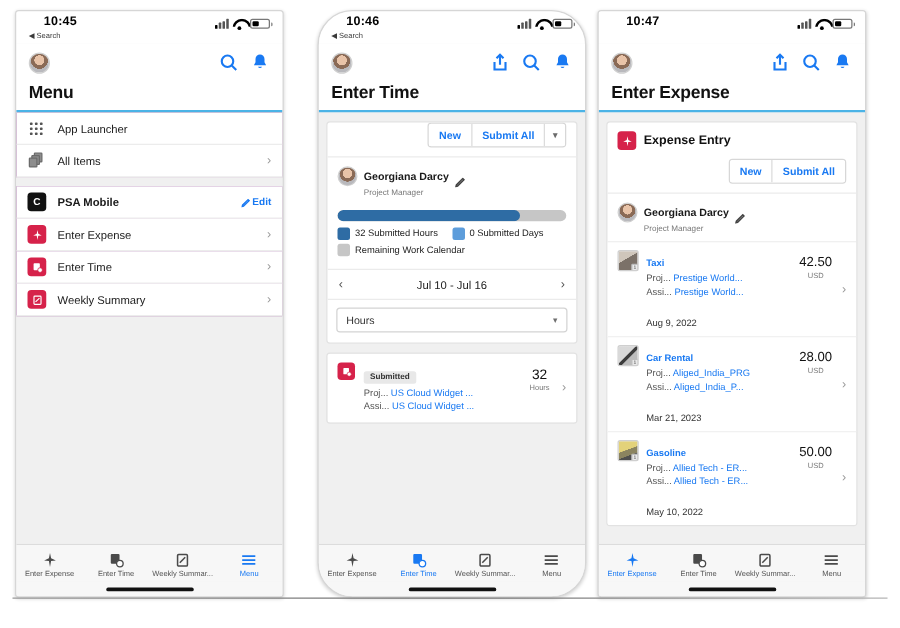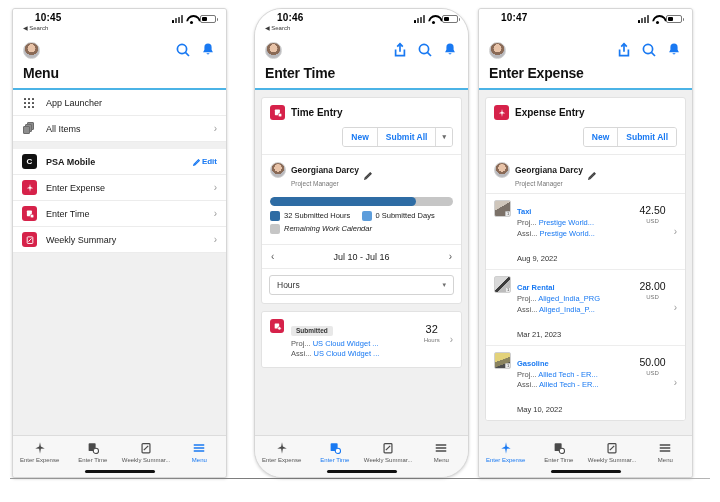--- a/index.html
+++ b/index.html
@@ -149,21 +149,21 @@
   .userrow .pen2 { width:8px;height:8px; }
   .userrow .pen2 svg{width:8px;height:8px;stroke:#444;fill:none;stroke-width:1.5;}
   .userrole { font-size:6.5px; color:#777; margin:2px 0 0 21px; }
 
   
   .progwrap { padding:4px 8px 0 8px; }
   .progbar { height:9px; border-radius:5px; background:#c6c6c6; overflow:hidden; }
   .progfill { height:100%; background:#2e6ca4; border-radius:5px; }
   .legend { display:flex; flex-wrap:wrap; padding:5px 8px 7px 8px; }
   .leg { display:flex; align-items:flex-start; gap:4px; width:50%; margin-bottom:3px; }
-  .leg.full { width:100%;font-style:italic; }
+  .leg.full { width:100%; }
   .leg .sw { width:10px;height:10px;border-radius:2px;flex:0 0 auto;margin-top:0px; }
   .leg .tx { font-size:7.5px; color:#222; line-height:1.25; }
 
   
   .datenav { display:flex; align-items:center; justify-content:space-between; padding:6px 9px; }
   .datenav .arw { font-size:10px; color:#555; cursor:pointer; }
   .datenav .rng { font-size:9px; color:#222; }
 
   
   .selwrap { padding:6px 7px 8px 7px; }
@@ -434,29 +434,20 @@
               <path d="M6.4 11.3a1.7 1.7 0 0 0 3.2 0z"></path>
             </svg>
         </span>
       </div>
       <div class="page-title">Enter Time</div>
     </div>
     <div class="accent-rule"></div>
 
     <div class="body">
       <div class="card">
-        <div class="card-head">
-          <span class="appico red">
-            <svg viewBox="0 0 16 16" fill="#fff">
-                <rect x="3" y="2.5" width="8" height="9" rx="1"></rect>
-                <circle cx="11.3" cy="11.3" r="3" fill="#fff" stroke="#d6224a" stroke-width="1"></circle>
-              </svg>
-          </span>
-          <span class="ttl">Time Entry</span>
-        </div>
         <div class="card-actions">
           <div class="btn-grp">
             <button>New</button>
             <button>Submit All</button>
             <button class="caret">▾</button>
           </div>
         </div>
         <div class="divider"></div>
 
         <div class="userblk">

